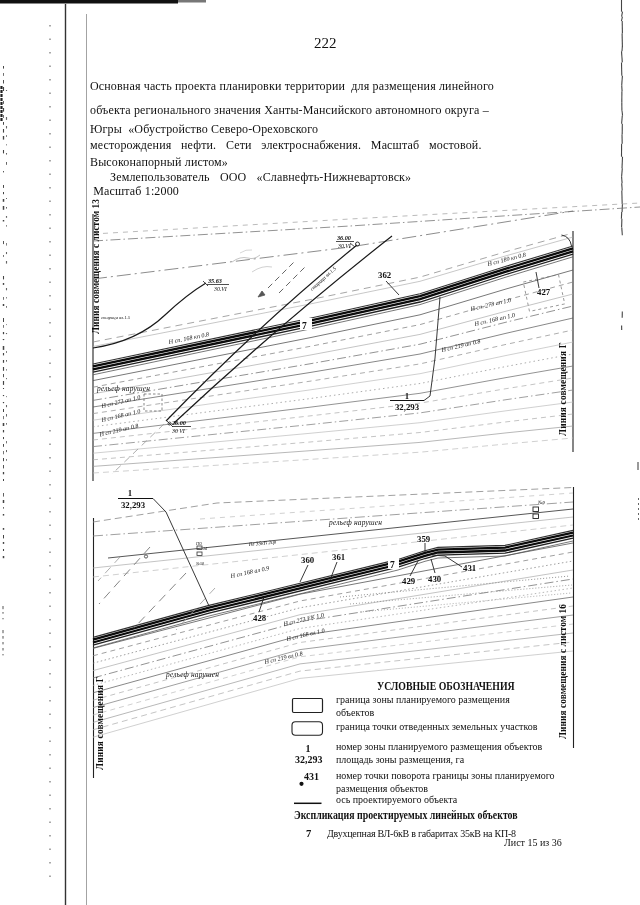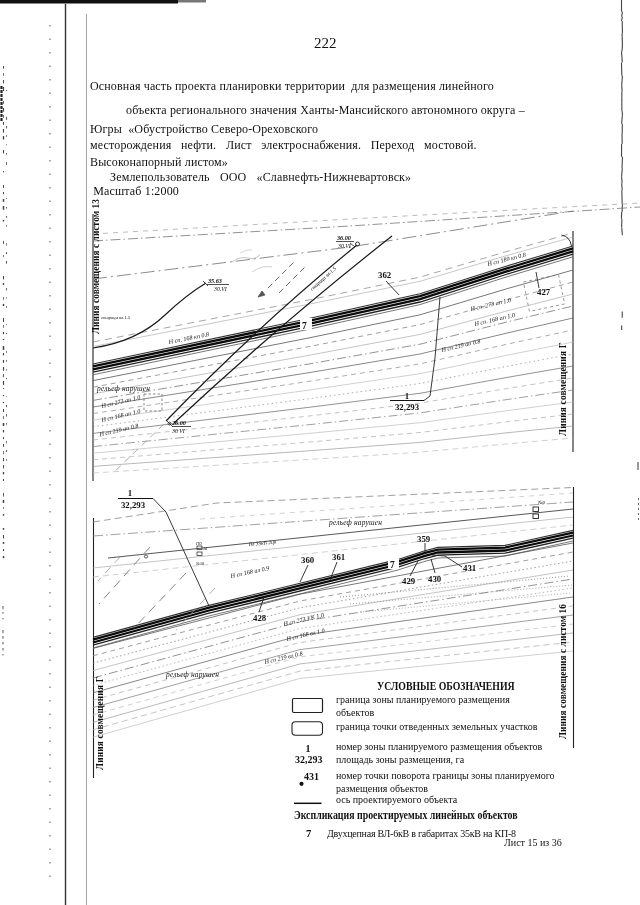--- a/index.html
+++ b/index.html
@@ -299,23 +299,23 @@
 <text x="253" y="621" font-family="Liberation Serif, serif" font-size="8.8" font-weight="bold" fill="#111" text-anchor="start">428</text>
 <rect x="388" y="557" width="11" height="12" fill="#fff"></rect>
 <text x="390" y="567.5" font-family="Liberation Serif, serif" font-size="9.5" font-weight="bold" fill="#111" text-anchor="start">7</text>
 <rect x="292.5" y="698.5" width="30" height="14" rx="1.2" fill="none" stroke="#222" stroke-width="1.2"></rect>
 <rect x="292" y="721.8" width="30.5" height="13.5" rx="3.5" fill="none" stroke="#222" stroke-width="1.1"></rect>
 <circle cx="301.5" cy="783.8" r="2.1" fill="#111"></circle>
 <polyline points="294.0,803.3 321.5,803.3" fill="none" stroke="#111" stroke-width="1.5"></polyline>
 </svg>
 <div class="abs" style="left:314px;top:38px;font-size:15px;line-height:11px;">222</div>
 <div class="abs pl" style="top:80px;">Основная часть проекта планировки территории&nbsp; для размещения линейного</div>
-<div class="abs pl" style="top:103.5px;margin-left:36px;">объекта регионального значения Ханты-Мансийского автономного округа –</div>
+<div class="abs pl" style="top:103.5px;">объекта регионального значения Ханты-Мансийского автономного округа –</div>
 <div class="abs pl" style="top:123px;">Югры&nbsp; «Обустройство Северо-Ореховского</div>
-<div class="abs pl" style="top:139px;word-spacing:6.5px;">месторождения нефти. Лист электроснабжения. Переход мостовой.</div>
+<div class="abs pl" style="top:139px;word-spacing:6.5px;">месторождения нефти. Сети электроснабжения. Масштаб мостовой.</div>
 <div class="abs pl" style="top:156px;">Высоконапорный листом»</div>
 <div class="abs pl" style="top:170.5px;word-spacing:7px;margin-left:20px;">Землепользователь ООО «Славнефть-Нижневартовск»</div>
 <div class="abs pl" style="top:184.5px;">&nbsp;Масштаб 1:2000</div>
 <div class="abs" style="left:377px;top:680px;font-size:12.4px;line-height:12.4px;font-weight:bold;transform:scaleX(0.79);transform-origin:0 0;white-space:nowrap;">УСЛОВНЫЕ ОБОЗНАЧЕНИЯ</div>
 <div class="abs leg" style="left:336px;top:694px;width:200px;">граница зоны планируемого размещения объектов</div>
 <div class="abs leg" style="left:336px;top:721px;width:230px;">граница точки отведенных земельных участков</div>
 <div class="abs leg" style="left:305.5px;top:742.5px;font-weight:bold;">1</div>
 <div class="abs leg" style="left:295px;top:753.5px;font-weight:bold;">32,293</div>
 <div class="abs leg" style="left:336px;top:741px;width:215px;">номер зоны планируемого размещения объектов площадь зоны размещения, га</div>
 <div class="abs leg" style="left:304px;top:771px;font-weight:bold;">431</div>

